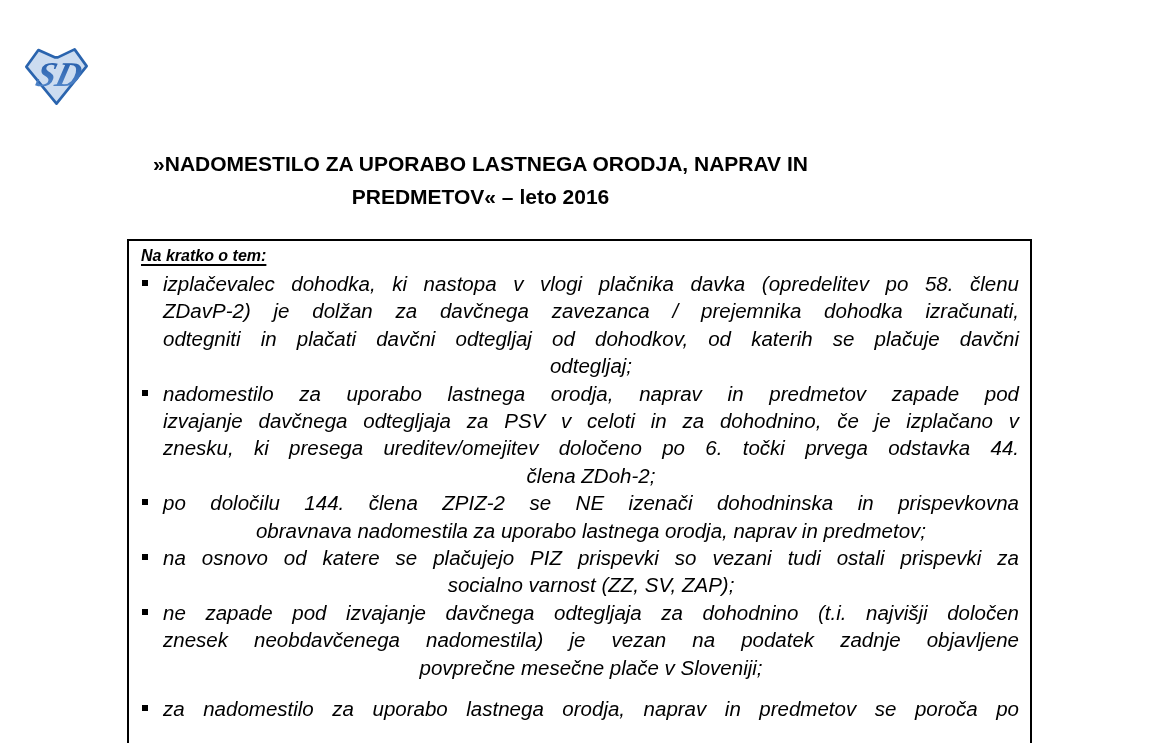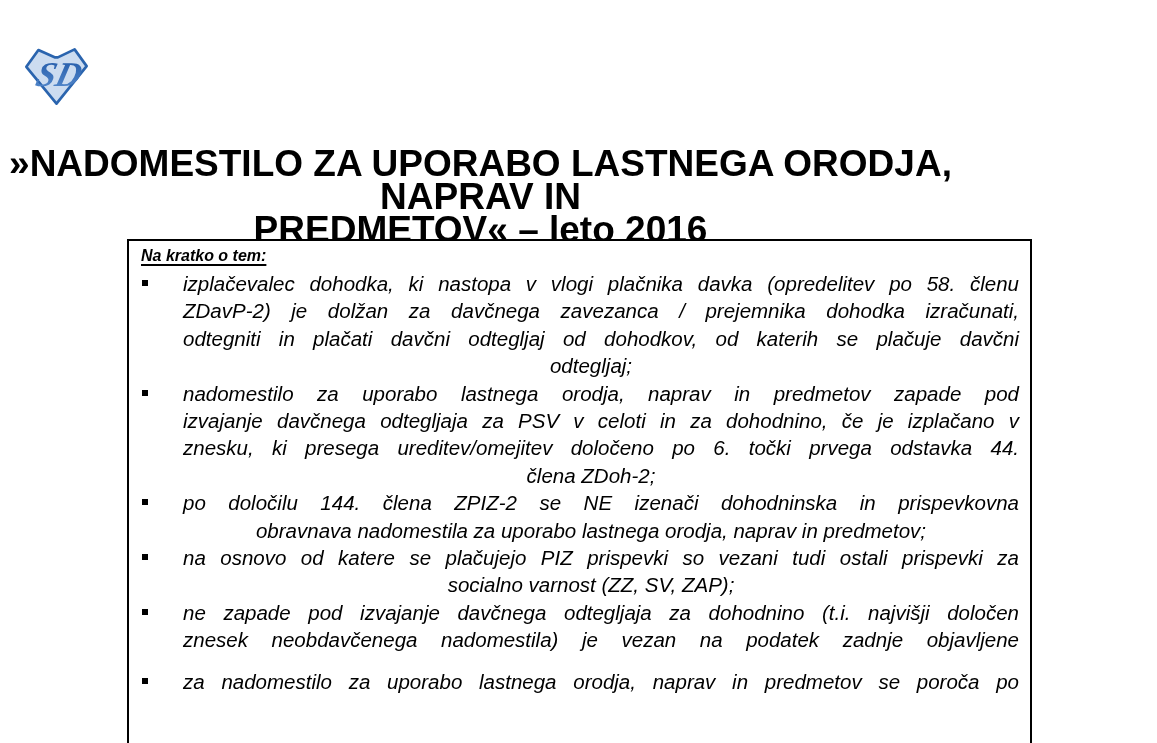--- a/index.html
+++ b/index.html
@@ -11,21 +11,21 @@
     font-family:"Liberation Sans", sans-serif;
     color:#000;
   }
   .logo{
     position:absolute;left:23px;top:44px;width:67px;height:63px;
   }
   .doc-title{
     position:absolute;left:0;top:147px;width:961px;
     text-align:center;
     font-weight:bold;
-    font-size:37px;
+    font-size:21px;
     line-height:33px;
     letter-spacing:0px;
     color:#000;
   }
   .summary-box{
     position:absolute;left:127px;top:239px;
     width:905px;height:512px;
     box-sizing:border-box;
     border:2px solid #000;
     padding:1px 11px 0 12px;
@@ -56,21 +56,20 @@
     left:1px;top:10px;
     width:6px;height:6px;
     background:#000;
   }
   ul.bullets li.spaced{
     margin-top:14px;
   }
   .bl{
     text-align:justify;
     text-align-last:justify;
-    margin-left:20px;
   }
   .bl-last{
     text-align:center;
   }
 </style>
 </head>
 <body>
 
 <div class="page">
 
@@ -117,20 +116,21 @@
       </li>
 
       <li>
         <div class="bl">na osnovo od katere se plačujejo PIZ prispevki so vezani tudi ostali prispevki za</div>
         <div class="bl-last">socialno varnost (ZZ, SV, ZAP);</div>
       </li>
 
       <li>
         <div class="bl">ne zapade pod izvajanje davčnega odtegljaja za dohodnino (t.i. najvišji določen</div>
         <div class="bl">znesek neobdavčenega nadomestila) je vezan na podatek zadnje objavljene</div>
+        <div class="bl-last">povprečne mesečne plače v Sloveniji;</div>
       </li>
 
       <li class="spaced">
         <div class="bl">za nadomestilo za uporabo lastnega orodja, naprav in predmetov se poroča po</div>
       </li>
 
     </ul>
   </div>
 
 </div>

